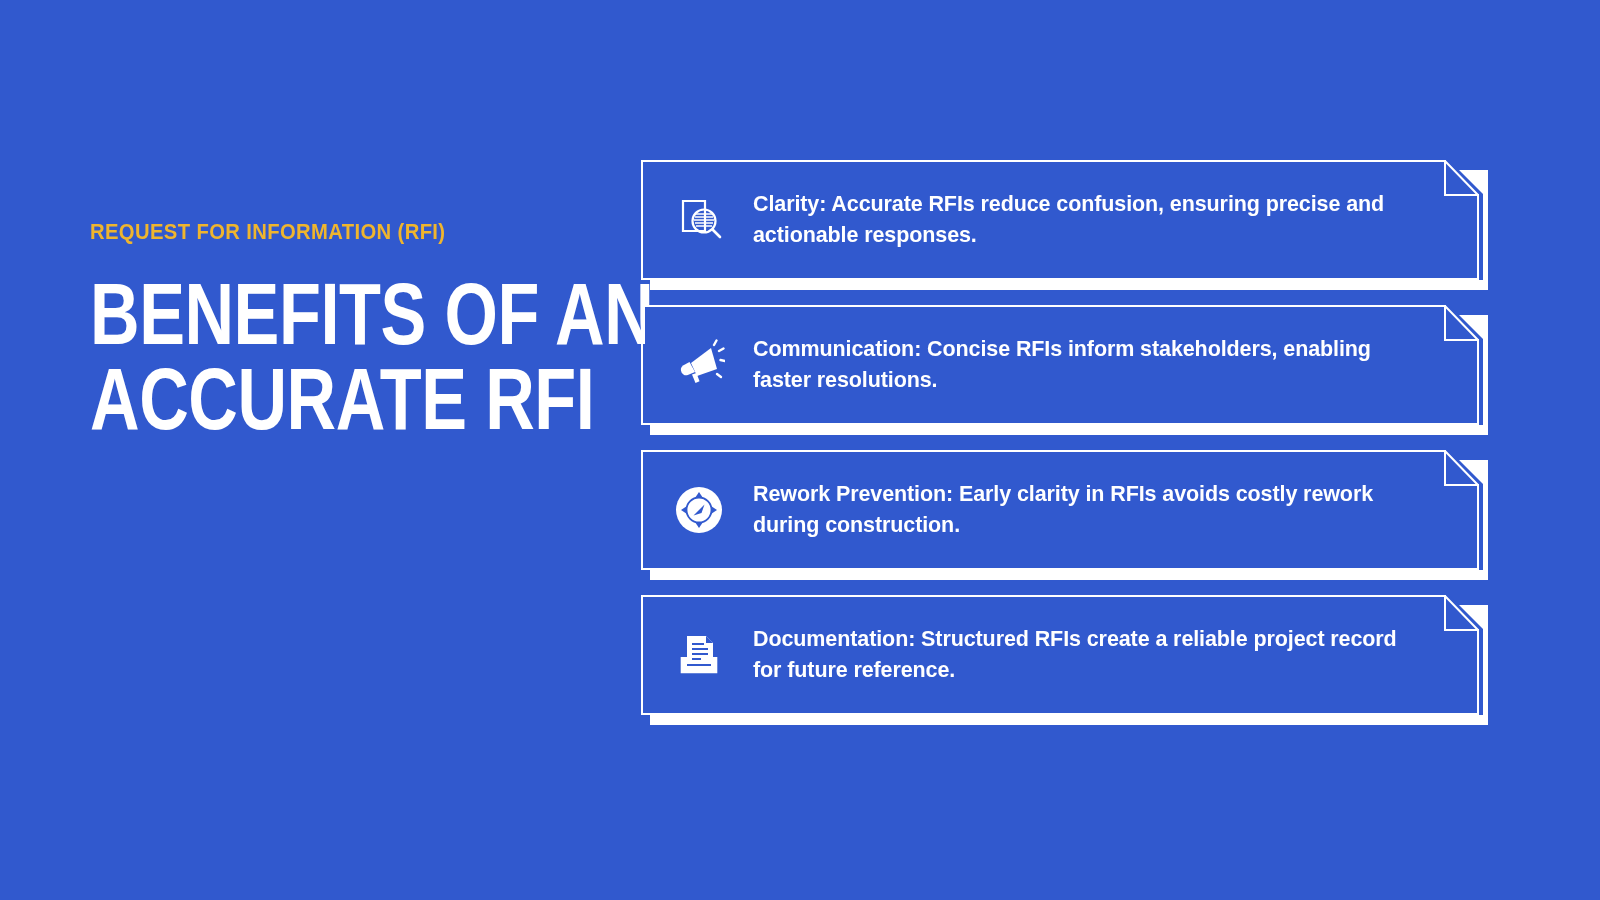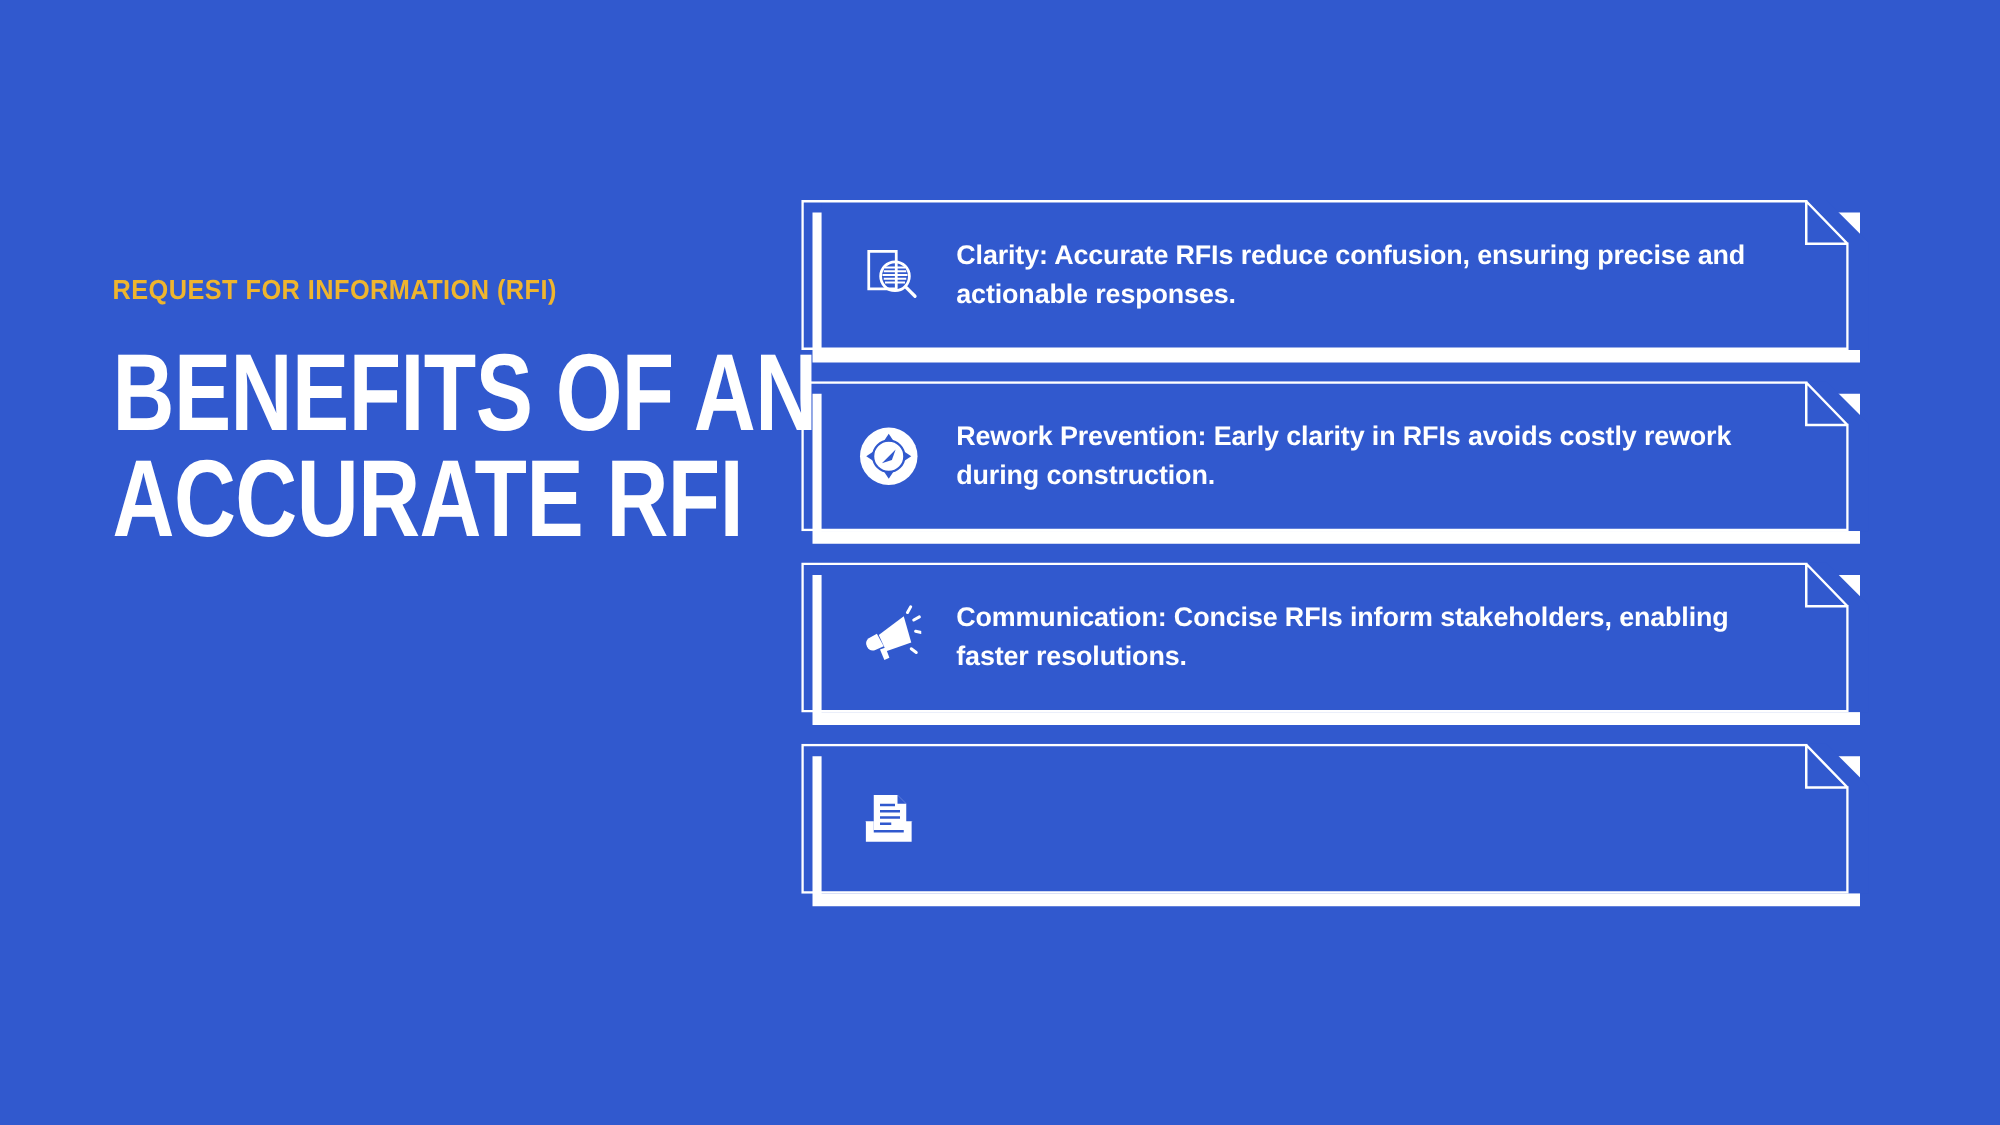--- a/index.html
+++ b/index.html
@@ -70,21 +70,21 @@
     left:9px;
     top:10px;
     width:838px;
     height:120px;
     background:#FFFFFF;
   }
 
   
   .card {
     position:absolute;
-    left:16px;
+    left:4px;
     top:0;
     width:838px;
     height:120px;
     background:#3159CE;
     display:flex;
     align-items:center;
     padding-left:22px;
     padding-right:60px;
     -webkit-clip-path:polygon(0 0, calc(100% - 34px) 0, 100% 34px, 100% 100%, 0 100%);
     clip-path:polygon(0 0, calc(100% - 34px) 0, 100% 34px, 100% 100%, 0 100%);
@@ -150,51 +150,51 @@
     <svg class="card-border" viewBox="0 0 838 120">
       <path d="M1,1 H804 V35 H837 V119 H1 Z M804,1 L837,35" stroke="#FFFFFF" stroke-width="2" fill="none"></path>
     </svg>
   </div>
 
   <div class="card-wrap">
     <div class="card-shadow"></div>
     <div class="card">
       <div class="card-icon">
         <svg width="52" height="52" viewBox="0 0 52 52" fill="none">
+          <path d="M38 9 L18 24 L24 37 L44 30 Z" fill="#FFFFFF"></path>
+          <path d="M16.5 23 L10 26.5 a5.5 5.5 0 0 0 4.8 9.6 L22 33 Z" fill="#FFFFFF"></path>
+          <path d="M19 35.5 L22.5 44 L26.5 42.2 L23.5 34" fill="#FFFFFF"></path>
+          <line x1="41" y1="6" x2="43.5" y2="1.5" stroke="#FFFFFF" stroke-width="2.4" stroke-linecap="round"></line>
+          <line x1="46" y1="12" x2="50.5" y2="9.5" stroke="#FFFFFF" stroke-width="2.4" stroke-linecap="round"></line>
+          <line x1="47.5" y1="21" x2="52" y2="22" stroke="#FFFFFF" stroke-width="2.4" stroke-linecap="round"></line>
+          <line x1="44" y1="35" x2="48" y2="38" stroke="#FFFFFF" stroke-width="2.4" stroke-linecap="round"></line>
+        </svg>
+      </div>
+      <div class="card-text">Communication: Concise RFIs inform stakeholders, enabling faster resolutions.</div>
+    </div>
+    <svg class="card-border" viewBox="0 0 838 120">
+      <path d="M1,1 H804 V35 H837 V119 H1 Z M804,1 L837,35" stroke="#FFFFFF" stroke-width="2" fill="none"></path>
+    </svg>
+  </div>
+
+  <div class="card-wrap">
+    <div class="card-shadow"></div>
+    <div class="card">
+      <div class="card-icon">
+        <svg width="52" height="52" viewBox="0 0 52 52" fill="none">
           <circle cx="26" cy="26" r="23" fill="#FFFFFF"></circle>
           <circle cx="26" cy="26" r="12.5" stroke="#3159CE" stroke-width="1.8" fill="none"></circle>
           <path d="M20.5 31.5 L31.5 20.5 L28.5 29 Z" fill="#3159CE"></path>
           <path d="M26 8 l4 6 h-8 z" fill="#3159CE"></path>
           <path d="M26 44 l-4 -6 h8 z" fill="#3159CE"></path>
           <path d="M8 26 l6 -4 v8 z" fill="#3159CE"></path>
           <path d="M44 26 l-6 4 v-8 z" fill="#3159CE"></path>
         </svg>
       </div>
       <div class="card-text">Rework Prevention: Early clarity in RFIs avoids costly rework during construction.</div>
-    </div>
-    <svg class="card-border" viewBox="0 0 838 120">
-      <path d="M1,1 H804 V35 H837 V119 H1 Z M804,1 L837,35" stroke="#FFFFFF" stroke-width="2" fill="none"></path>
-    </svg>
-  </div>
-
-  <div class="card-wrap">
-    <div class="card-shadow"></div>
-    <div class="card">
-      <div class="card-icon">
-        <svg width="52" height="52" viewBox="0 0 52 52" fill="none">
-          <path d="M38 9 L18 24 L24 37 L44 30 Z" fill="#FFFFFF"></path>
-          <path d="M16.5 23 L10 26.5 a5.5 5.5 0 0 0 4.8 9.6 L22 33 Z" fill="#FFFFFF"></path>
-          <path d="M19 35.5 L22.5 44 L26.5 42.2 L23.5 34" fill="#FFFFFF"></path>
-          <line x1="41" y1="6" x2="43.5" y2="1.5" stroke="#FFFFFF" stroke-width="2.4" stroke-linecap="round"></line>
-          <line x1="46" y1="12" x2="50.5" y2="9.5" stroke="#FFFFFF" stroke-width="2.4" stroke-linecap="round"></line>
-          <line x1="47.5" y1="21" x2="52" y2="22" stroke="#FFFFFF" stroke-width="2.4" stroke-linecap="round"></line>
-          <line x1="44" y1="35" x2="48" y2="38" stroke="#FFFFFF" stroke-width="2.4" stroke-linecap="round"></line>
-        </svg>
-      </div>
-      <div class="card-text">Communication: Concise RFIs inform stakeholders, enabling faster resolutions.</div>
     </div>
     <svg class="card-border" viewBox="0 0 838 120">
       <path d="M1,1 H804 V35 H837 V119 H1 Z M804,1 L837,35" stroke="#FFFFFF" stroke-width="2" fill="none"></path>
     </svg>
   </div>
 
   <div class="card-wrap">
     <div class="card-shadow"></div>
     <div class="card">
       <div class="card-icon">
@@ -202,19 +202,20 @@
           <path d="M14 7 h19 l7 7 v21 h-26 z" fill="#FFFFFF"></path>
           <path d="M33 7 v7 h7 z" fill="#3159CE"></path>
           <line x1="19" y1="15" x2="31" y2="15" stroke="#3159CE" stroke-width="2"></line>
           <line x1="19" y1="20" x2="35" y2="20" stroke="#3159CE" stroke-width="2"></line>
           <line x1="19" y1="25" x2="35" y2="25" stroke="#3159CE" stroke-width="2"></line>
           <line x1="19" y1="30" x2="28" y2="30" stroke="#3159CE" stroke-width="2"></line>
           <path d="M7 28 h7 v9 h24 v-9 h7 v17 h-38 z" fill="#FFFFFF"></path>
           <path d="M7 28 v17 h38 v-17" stroke="#3159CE" stroke-width="1.4" fill="none"></path>
         </svg>
       </div>
+      <div class="card-text">Documentation: Structured RFIs create a reliable project record for future reference.</div>
     </div>
     <svg class="card-border" viewBox="0 0 838 120">
       <path d="M1,1 H804 V35 H837 V119 H1 Z M804,1 L837,35" stroke="#FFFFFF" stroke-width="2" fill="none"></path>
     </svg>
   </div>
 
 </div>
 
 </body></html>

